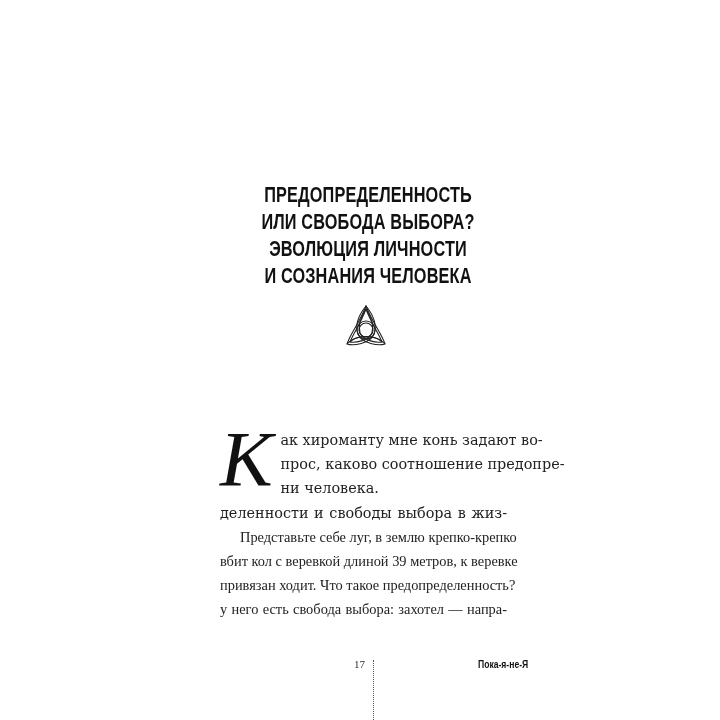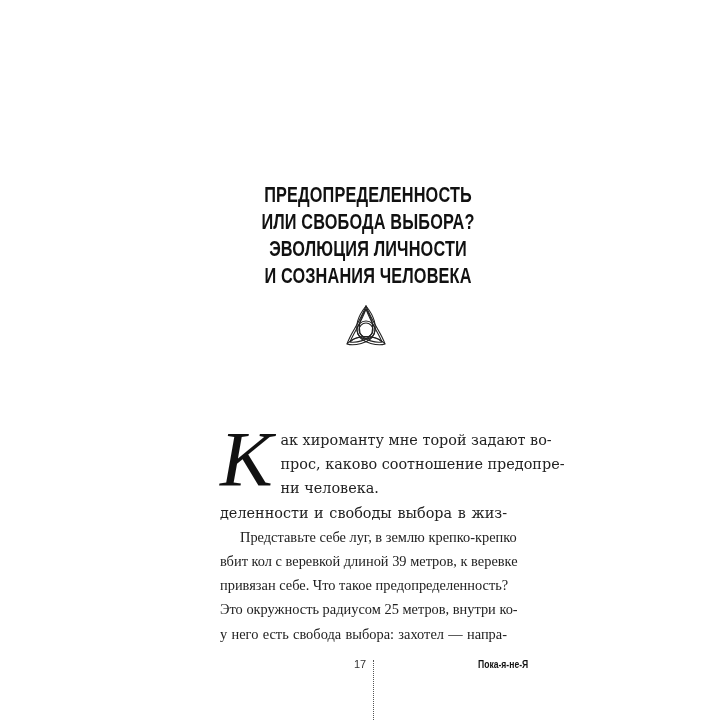--- a/index.html
+++ b/index.html
@@ -20,21 +20,21 @@
     text-align:justify; hyphens:none;
   }
   .dropcap {
     float:left; font-family:"Liberation Serif", serif; font-style:italic; font-weight:normal;
     font-size:79px; line-height:58px; height:60px; margin:2px 8px 0 0; color:#111;
   }
   .body-text p { margin:0; }
   .p2 { text-indent:20px;font-family:Liberation Serif, serif; }
   .line { display:block; text-align:justify; text-align-last:justify; white-space:nowrap; }
   .line.last { text-align-last:left; }
-  .folio { position:absolute; left:354px; top:658px; font-family:Liberation Sans, sans-serif; font-size:11px; color:#333; }
+  .folio { position:absolute; left:354px; top:658px; font-family:Liberation Serif, serif; font-size:11px; color:#333; }
   .folio-rule { position:absolute; left:373px; top:660px; width:0; height:60px; border-left:1px dotted #555; }
   .running-head {
     position:absolute; left:478px; top:658px; font-family:"Liberation Sans", sans-serif; font-weight:bold;
     font-size:11px; color:#111; transform:scaleX(0.78); transform-origin:left; white-space:nowrap;
   }
 </style>
 </head>
 <body>
 
 <div class="page">
@@ -56,30 +56,29 @@
       <path d="M4 40 C12 30 34 30 42 40"></path>
       <path d="M7 38 C14 31 32 31 39 38"></path>
       <circle cx="23" cy="26" r="9"></circle>
       <circle cx="23" cy="26" r="7"></circle>
     </svg>
   </div>
 
   <div class="body-text">
     <p class="p1">
       <span class="dropcap">К</span>
-      <span class="line">ак хироманту мне торой задают во-</span>
+      <span class="line">ак хироманту мне конь задают во-</span>
       <span class="line">прос, каково соотношение предопре-</span>
       <span class="line last">ни человека.</span>
       <span class="line">деленности и свободы выбора в жиз-</span>
     </p>
     <p class="p2">
       <span class="line">Представьте себе луг, в землю крепко-крепко</span>
       <span class="line" style="text-indent:0">вбит кол с веревкой длиной 39 метров, к веревке</span>
-      <span class="line" style="text-indent:0">привязан себе. Что такое предопределенность?</span>
-      <span class="line" style="text-indent:0">Это окружность радиусом 25 метров, внутри ко-</span>
+      <span class="line" style="text-indent:0">привязан ходит. Что такое предопределенность?</span>
       <span class="line" style="text-indent:0">у него есть свобода выбора: захотел — напра-</span>
     </p>
   </div>
 
   <div class="folio">17</div>
   <div class="folio-rule"></div>
   <div class="running-head">Пока-я-не-Я</div>
 
 </div>
 

